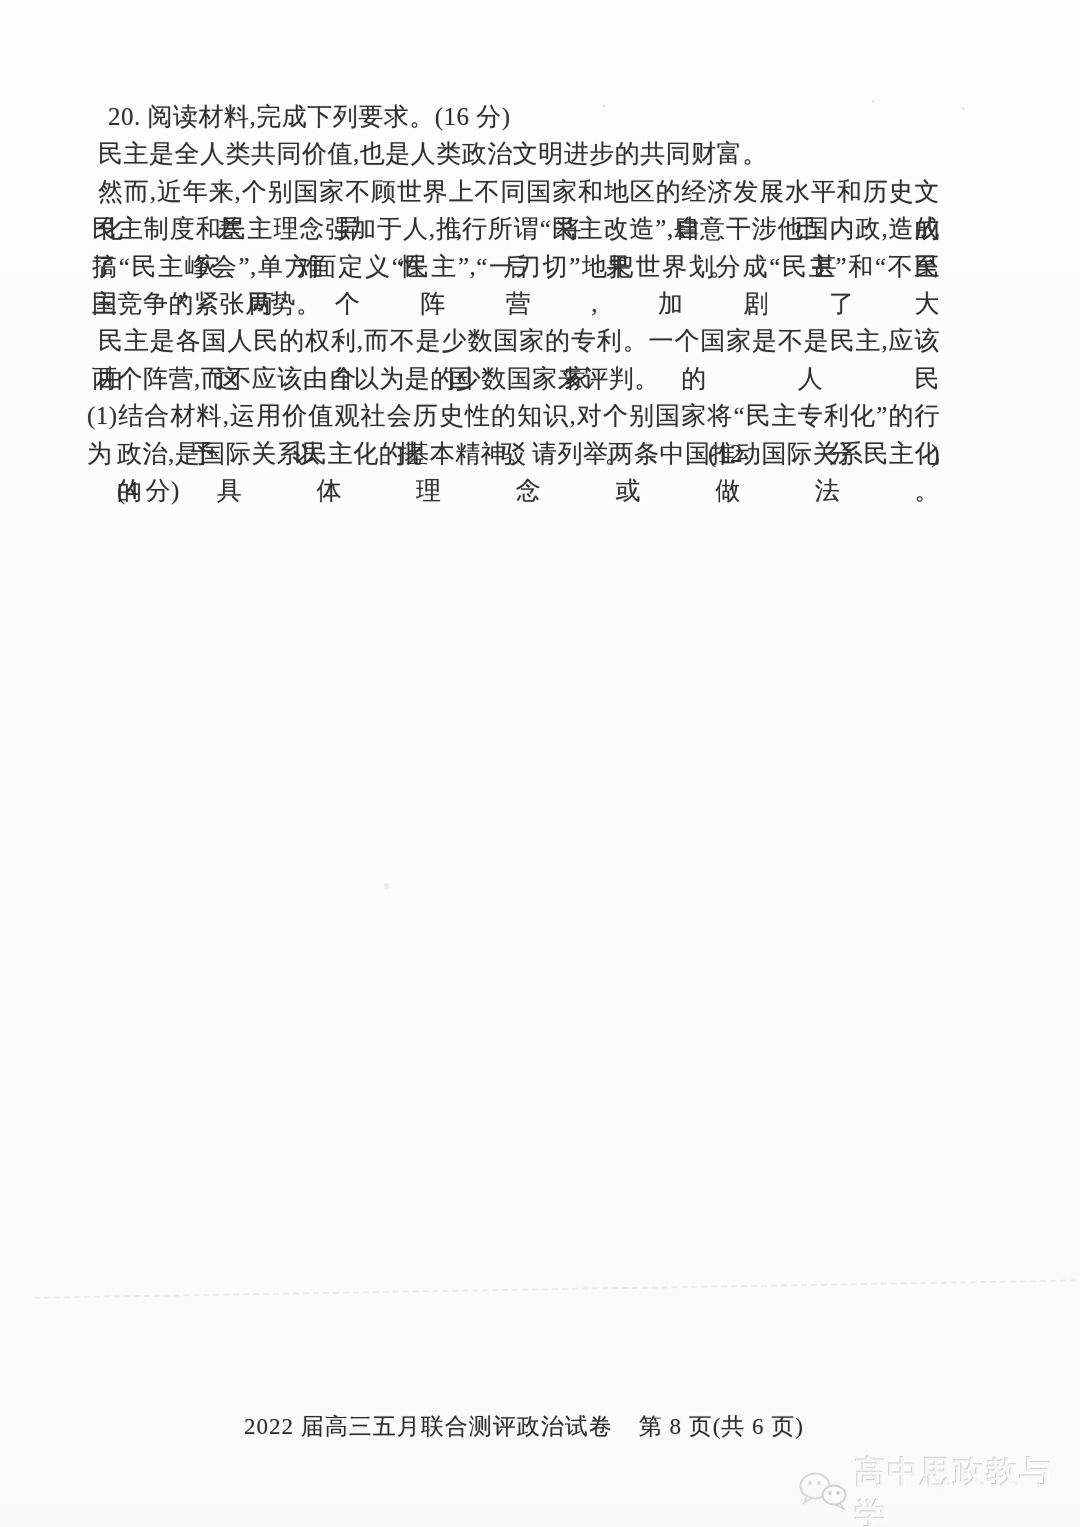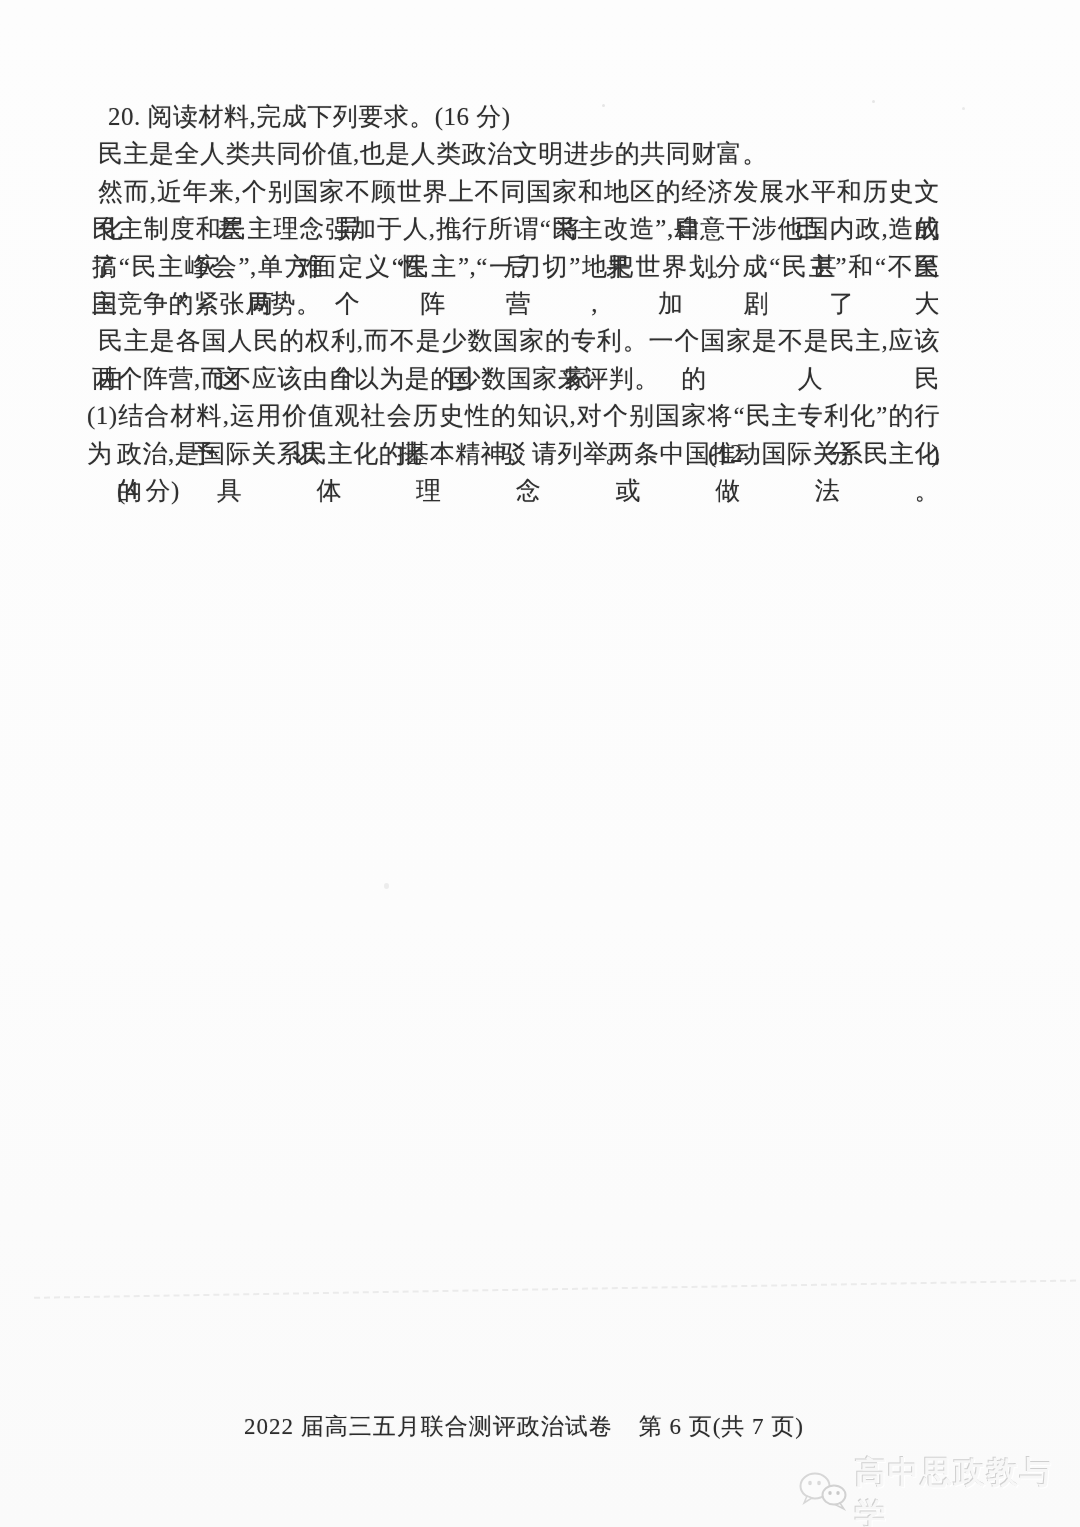--- a/index.html
+++ b/index.html
@@ -86,21 +86,21 @@
 
   <div class="crease"></div>
 
   <div class="speck s1"></div>
   <div class="speck s2"></div>
   <div class="speck s3"></div>
   <div class="speck s4"></div>
   <div class="speck s5"></div>
 
   <div class="footer">
-    <span>2022 届高三五月联合测评政治试卷</span><span class="gap"></span><span>第 6 页(共 7 页)</span>
+    <span>2022 届高三五月联合测评政治试卷</span><span class="gap"></span><span>第 8 页(共 6 页)</span>
   </div>
 
   <div class="watermark">
     <span>
       <svg width="52" height="42" viewBox="0 0 52 42">
         <ellipse cx="17" cy="15" rx="14.5" ry="12.5" fill="#fbfbfb" stroke="#d7d7d7" stroke-width="2"></ellipse>
         <path d="M9 25 L6 32 L14 27 Z" fill="#fbfbfb" stroke="#d7d7d7" stroke-width="1.5"></path>
         <ellipse cx="12" cy="12" rx="1.8" ry="2.2" fill="#dadada"></ellipse>
         <ellipse cx="21" cy="12" rx="1.8" ry="2.2" fill="#dadada"></ellipse>
         <ellipse cx="36" cy="24" rx="11.5" ry="9.5" fill="#fbfbfb" stroke="#d2d2d2" stroke-width="2"></ellipse>

